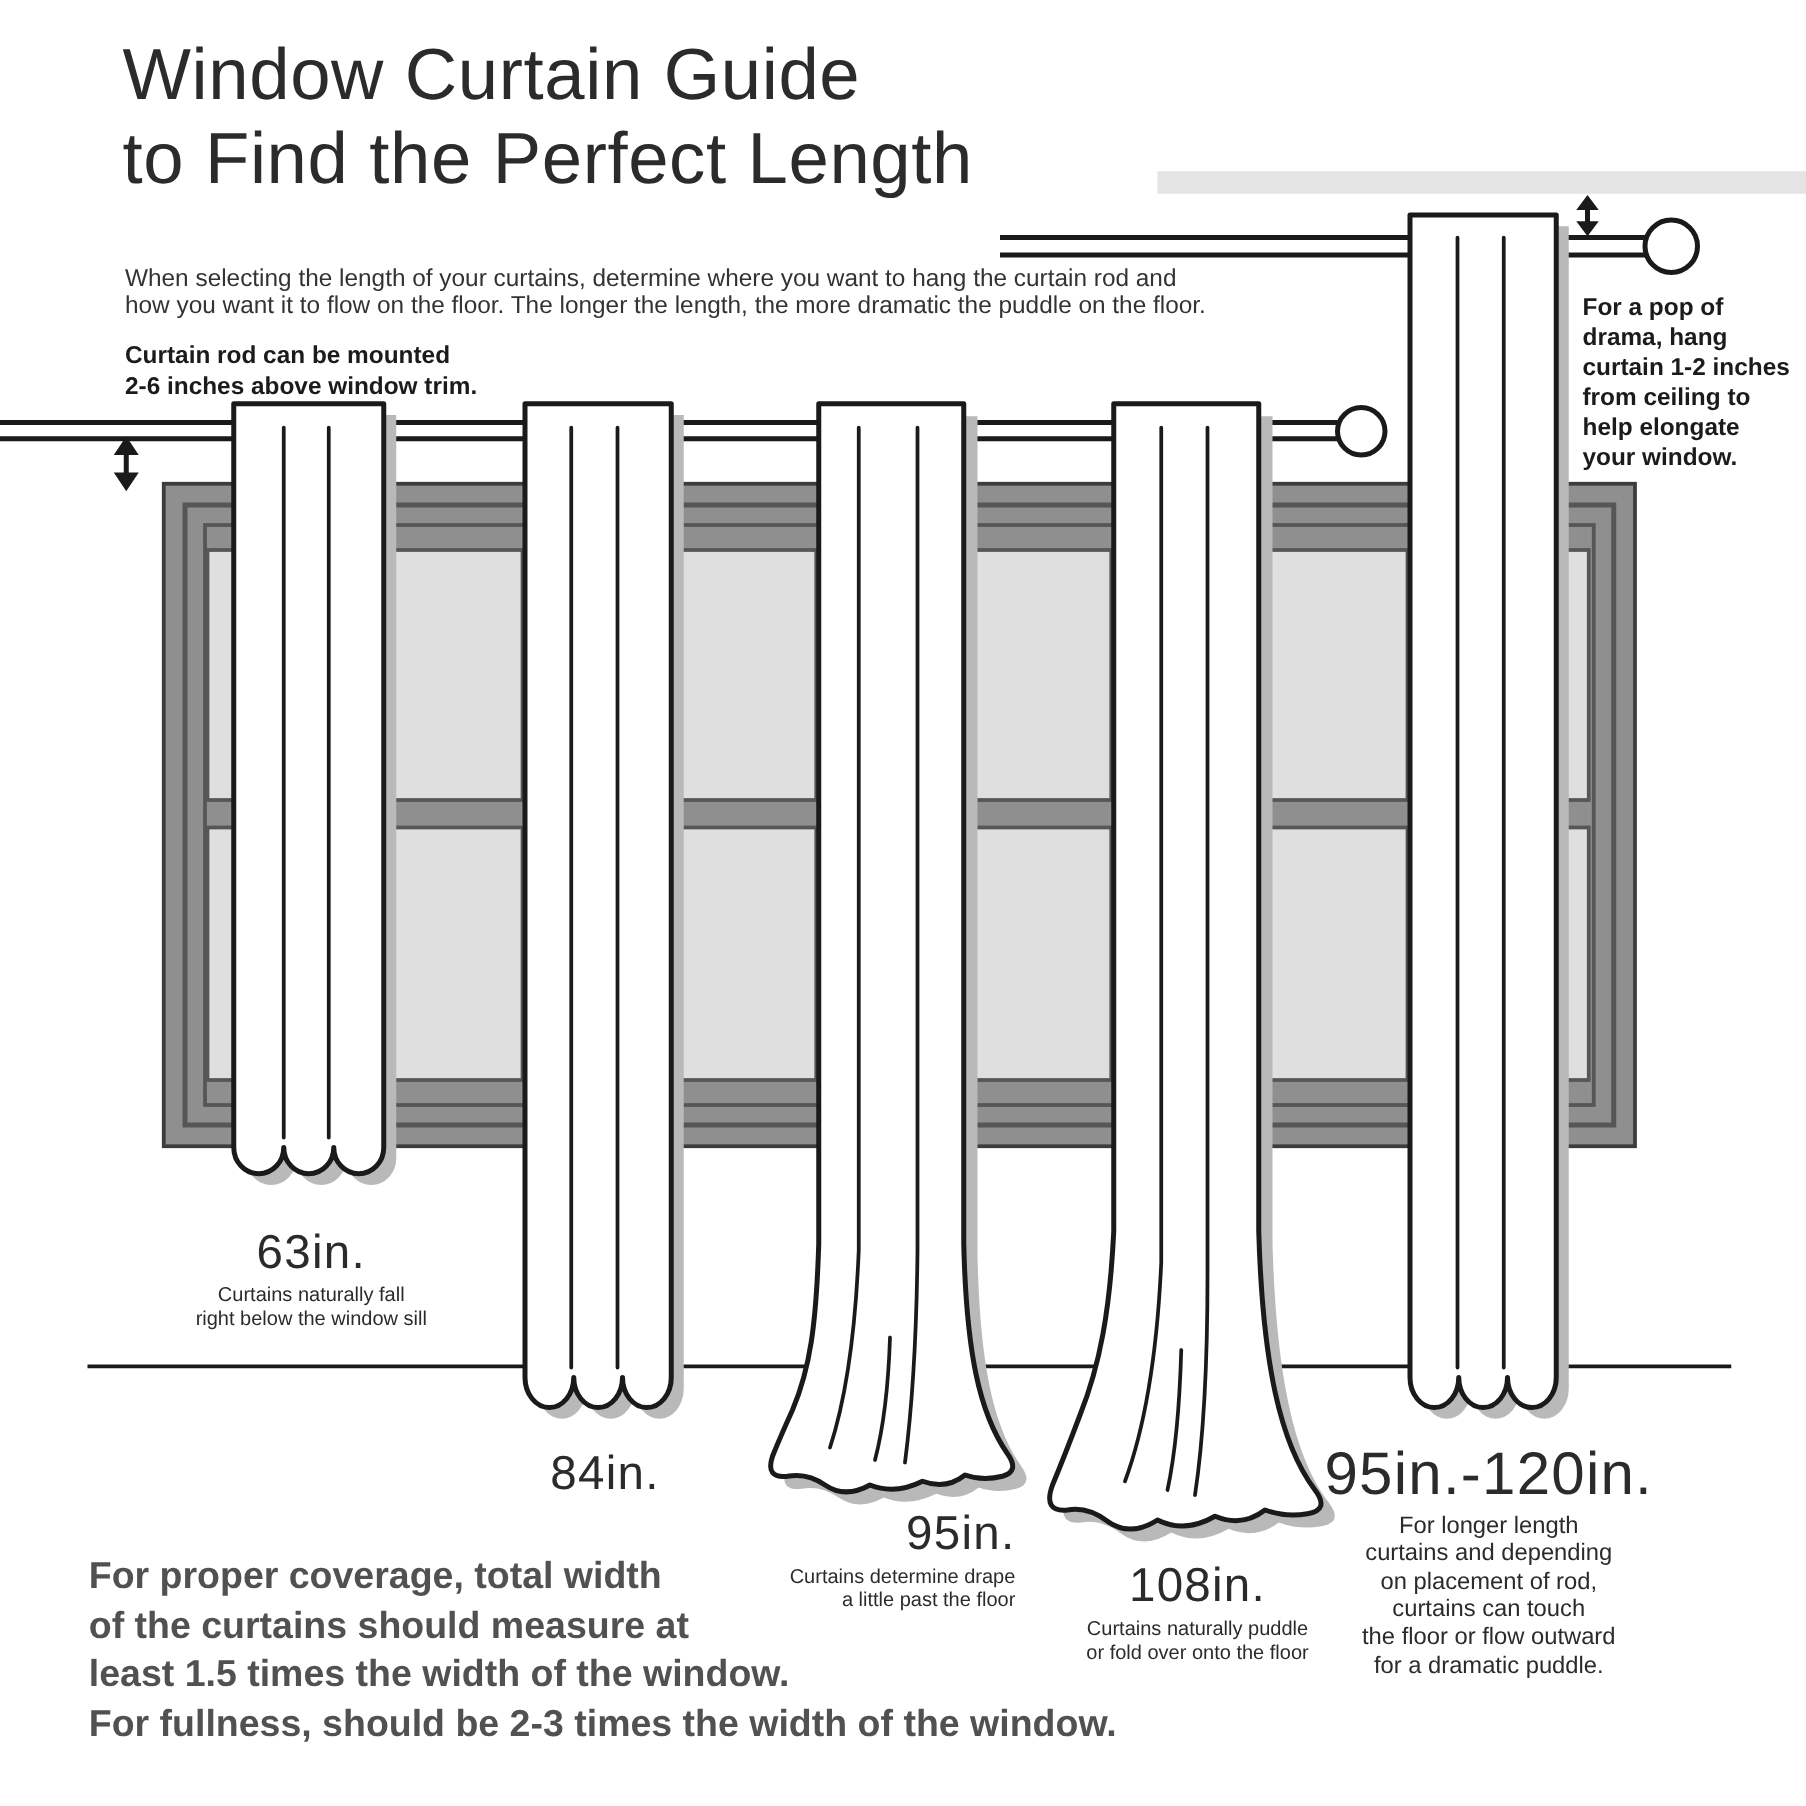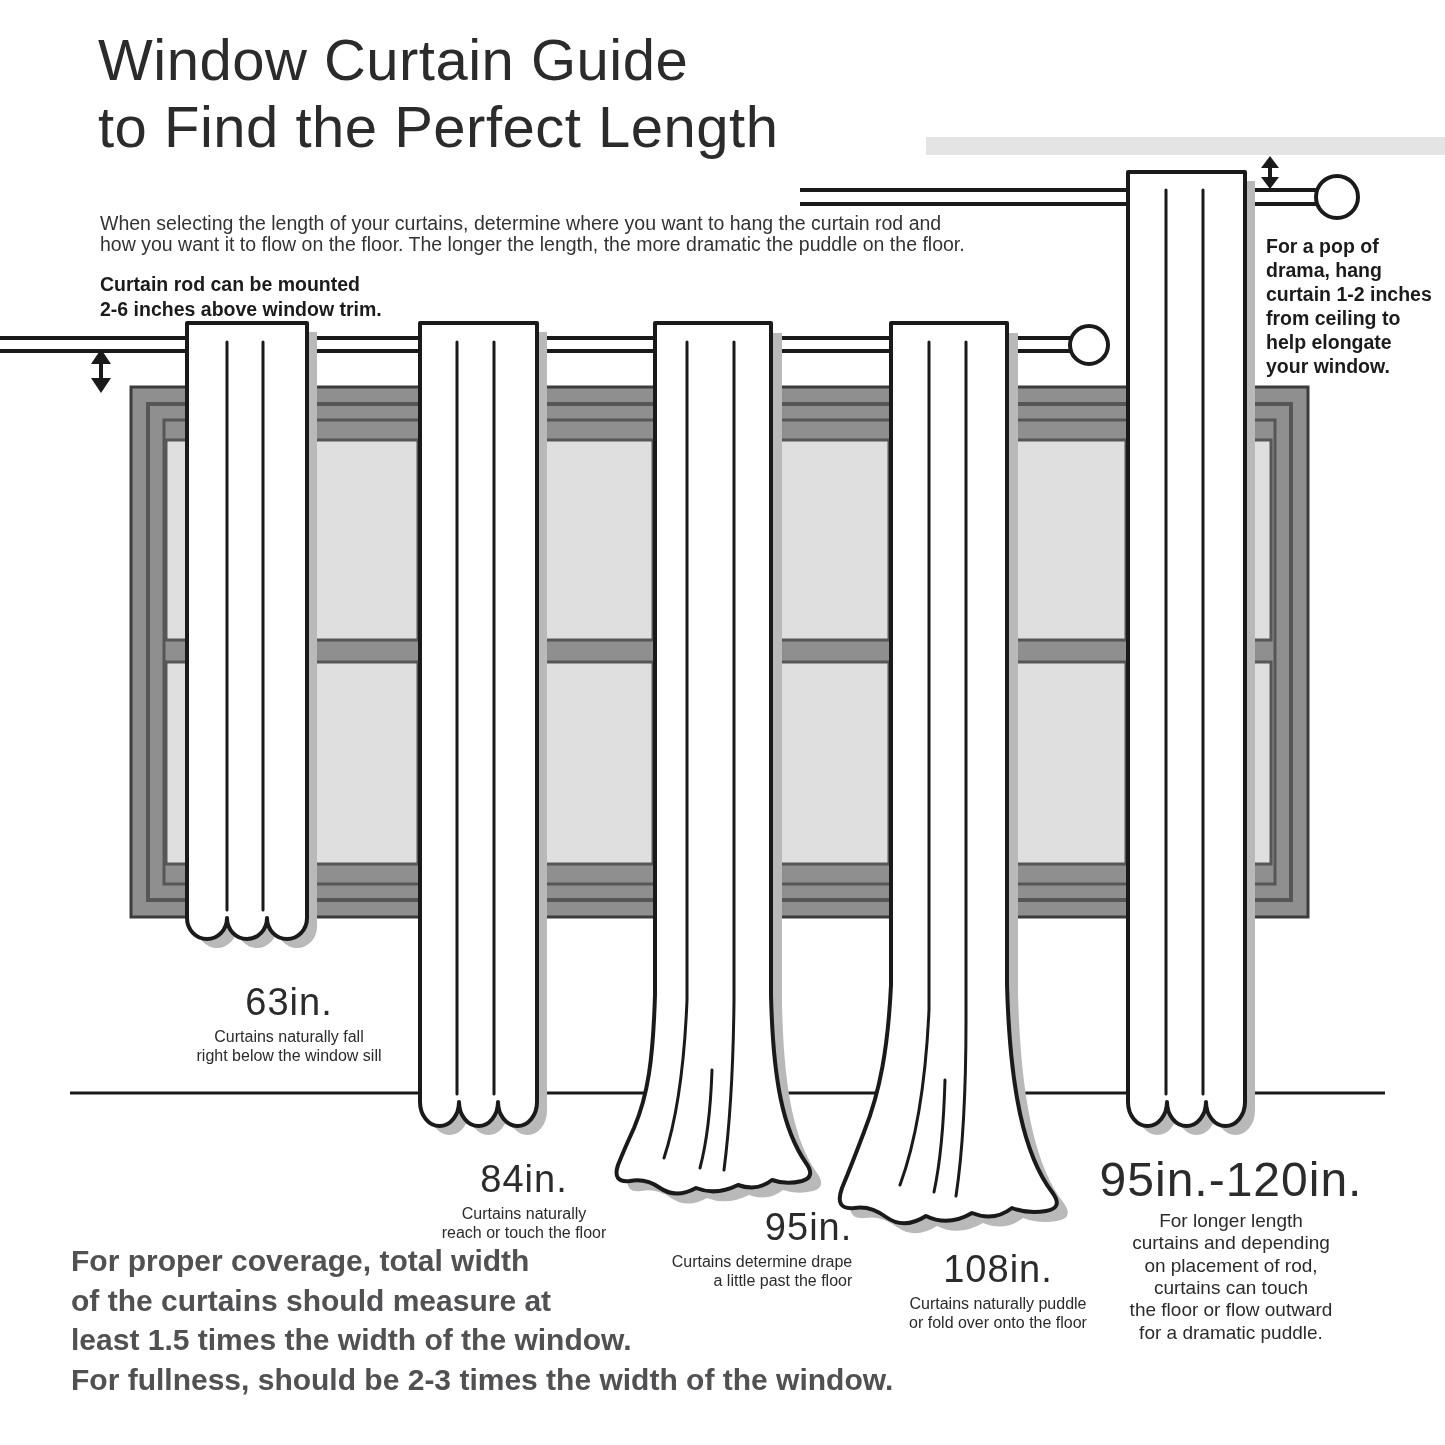--- a/index.html
+++ b/index.html
@@ -30,21 +30,21 @@
     left:1266px; top:234px;
     font-size:19.5px; line-height:24px; font-weight:bold; color:#1b1b1b; white-space:pre-line;
   }
   #footer-note{
     left:71px; top:1241px;
     font-size:30px; line-height:39.5px; font-weight:bold;
     color:var(--footer-text,#515154); white-space:pre-line;
   }
   .c-label{
     position:absolute; transform:translateX(-50%);
-    text-align:center; color:#2b2b2b;margin-left:40px;
+    text-align:center; color:#2b2b2b;
   }
   .c-num{font-size:38px; line-height:1.12; letter-spacing:1px; display:block;}
   .c-desc{font-size:16px; line-height:1.23; white-space:pre-line; display:block; margin-top:3px;}
   .c-label.small .c-num{font-size:48px;}
   .c-label.small .c-desc{font-size:19px; line-height:1.18;}
   #lab1{left:249px; top:981px;}
   #lab2{left:484px; top:1158px;}
   #lab3{left:722px; top:1206px;text-align:right;}
   #lab4{left:958px; top:1248px;}
   #lab5{left:1191px; top:1153px;}
@@ -168,22 +168,20 @@
 your window.</div>
 
 <div id="lab1" class="c-label">
   <span class="c-num">63in.</span>
   <span class="c-desc">Curtains naturally fall
 right below the window sill</span>
 </div>
 
 <div id="lab2" class="c-label">
   <span class="c-num">84in.</span>
-  <span class="c-desc">Curtains naturally
-reach or touch the floor</span>
 </div>
 
 <div id="lab3" class="c-label">
   <span class="c-num">95in.</span>
   <span class="c-desc">Curtains determine drape
 a little past the floor</span>
 </div>
 
 <div id="lab4" class="c-label">
   <span class="c-num">108in.</span>

